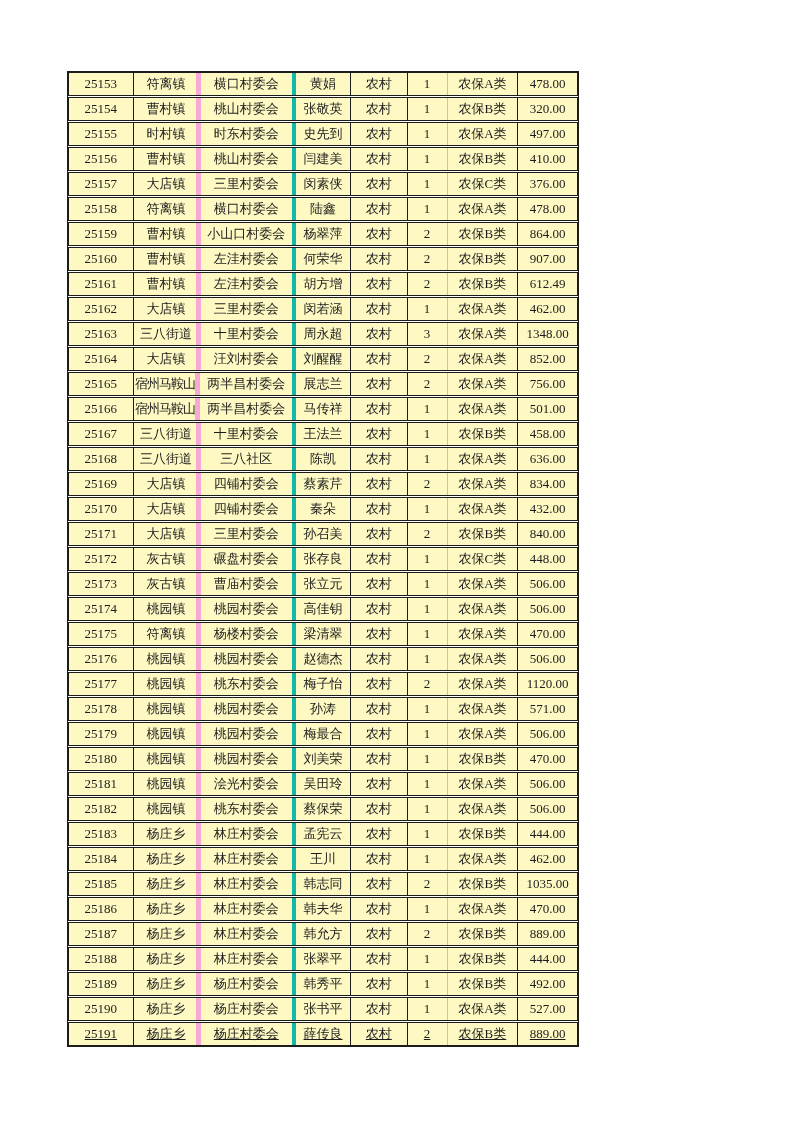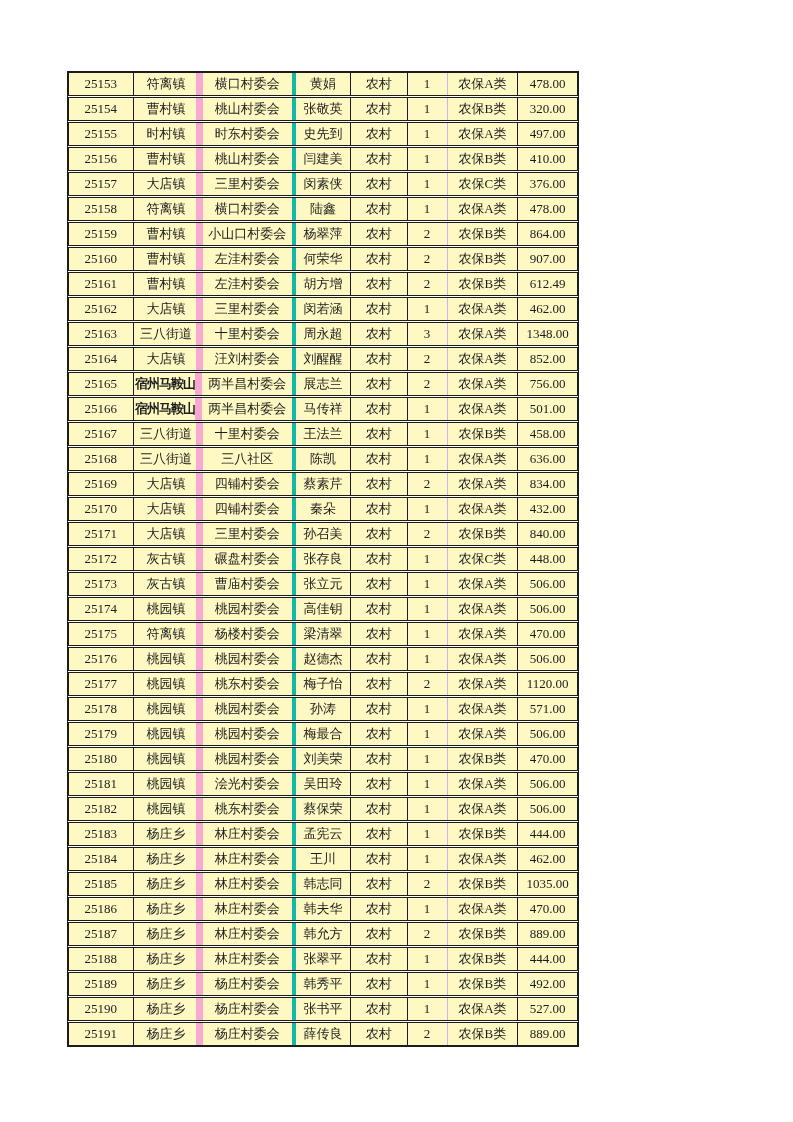--- a/index.html
+++ b/index.html
@@ -19,34 +19,34 @@
     background:#ffffff;
   }
   .row{
     display:flex;
     box-sizing:border-box;
     height:24px;
     border:1px solid #1c1c1c;
     margin-bottom:1px;
     background:#fef9c3;
   }
-  .row:last-child{margin-bottom:0;}
+  .row:last-child{margin-bottom:0;text-decoration:underline;}
   .cell{
     box-sizing:border-box;
     height:22px;
     line-height:22px;
     font-size:13px;
     text-align:center;
     white-space:nowrap;
     overflow:hidden;
   }
   .c0{width:64px;}
   .c1{width:63px;text-align:center;padding-left:3px;border-left:1px solid #1c1c1c;}
-  .c1.tight{letter-spacing:-1px;padding-left:1px;font-weight:bold;}
-  .c2{width:97px;border-left:7px solid #f9a8d4;}
+  .c1.tight{letter-spacing:-1px;padding-left:1px;}
+  .c2{width:97px;border-left:5px solid #f9a8d4;}
   .c3{width:58px;border-left:4px solid #14b8a6;}
   .c4{width:57px;border-left:1px solid #1c1c1c;}
   .c5{width:40px;border-left:1px solid #1c1c1c;}
   .c6{width:71px;border-left:1px solid #c4b5fd;}
   .c7{width:60px;border-left:1px solid #1c1c1c;}
 </style>
 </head>
 <body>
 
 <div class="doc-table" id="doc-table">

